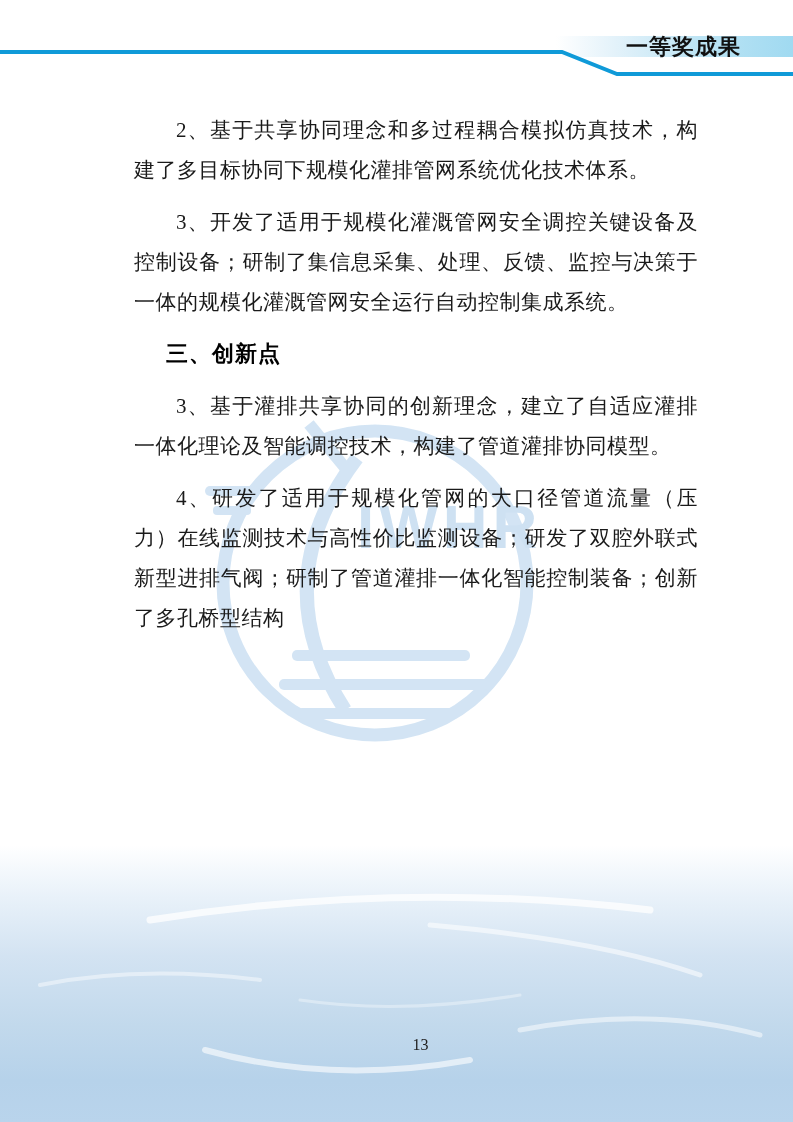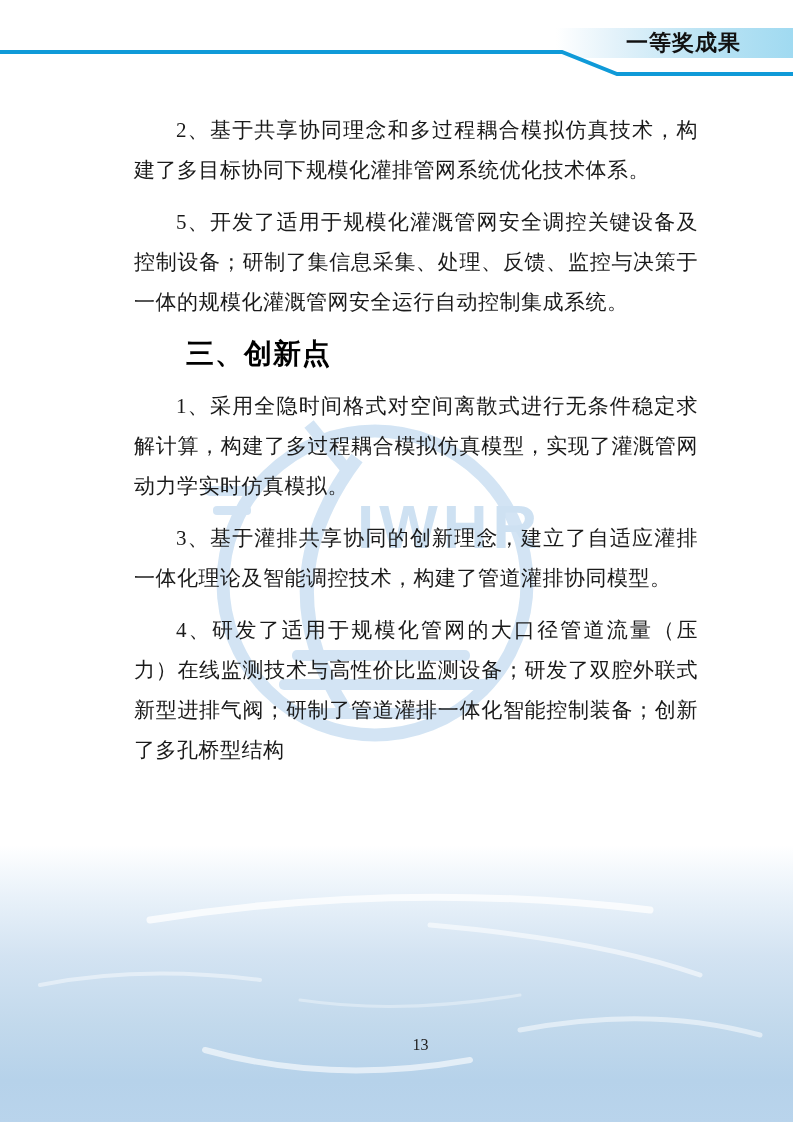--- a/index.html
+++ b/index.html
@@ -7,21 +7,21 @@
     position:relative;
     width:793px;height:1122px;
     background:#ffffff;
     overflow:hidden;
     margin:0 auto;
     font-family:"Liberation Serif","DejaVu Serif",serif;
   }
   
   .header{position:absolute;top:0;left:0;width:793px;height:90px;z-index:3;}
   .award-box{
-    position:absolute;top:28px;left:556px;width:237px;height:30px;
+    position:absolute;top:36px;left:556px;width:237px;height:21px;
     background:linear-gradient(to right, rgba(255,255,255,0) 0%, #e3f2fa 25%, #bde4f4 60%, #a0daf1 100%);
     display:flex;align-items:center;justify-content:center;
   }
   .award-label{
     font-family:"Liberation Sans","DejaVu Sans",sans-serif;
     font-weight:bold;font-size:22px;color:#111;
     letter-spacing:1px;padding-left:18px;
   }
   .header-line-svg{position:absolute;top:0;left:0;}
   
@@ -34,23 +34,23 @@
   .content{
     position:absolute;top:98px;left:122px;width:588px;z-index:2;
     font-size:21px;line-height:40px;color:#1a1a1a;
   }
   .content p{
     margin:12px;text-indent:2em;
     text-align:justify;text-justify:inter-character;
     letter-spacing:0.5px;
   }
   .content h3{
-    margin:8px;text-indent:2em;
+    margin:0;text-indent:2em;
     font-family:"Liberation Sans","DejaVu Sans",sans-serif;
-    font-size:28px;font-weight:bold;line-height:40px;color:#000;
+    font-size:22px;font-weight:bold;line-height:40px;color:#000;
     letter-spacing:1px;
   }
   
   .water{
     position:absolute;left:0;top:845px;width:793px;height:277px;z-index:0;
     background:linear-gradient(to bottom,
       rgba(207,226,243,0) 0%,
       rgba(207,226,243,0.45) 18%,
       #d3e3f2 40%,
       #c2d9ec 65%,
@@ -102,23 +102,22 @@
     <div class="award-box">
       <span class="award-label">一等奖成果</span>
     </div>
     <svg class="header-line-svg" width="793" height="90" viewBox="0 0 793 90">
       <polyline points="0,52 562,52 617,74 793,74" fill="none" stroke="#0f9ad8" stroke-width="4"></polyline>
     </svg>
   </div>
 
   <div class="content">
     <p>2、基于共享协同理念和多过程耦合模拟仿真技术，构建了多目标协同下规模化灌排管网系统优化技术体系。</p>
-    <p>5、开发了适用于规模化灌溉管网安全调控关键设备及控制设备；研制了集信息采集、处理、反馈、监控与决策于一体的规模化灌溉管网安全运行自动控制集成系统。</p>
+    <p>3、开发了适用于规模化灌溉管网安全调控关键设备及控制设备；研制了集信息采集、处理、反馈、监控与决策于一体的规模化灌溉管网安全运行自动控制集成系统。</p>
     <h3>三、创新点</h3>
-    <p>1、采用全隐时间格式对空间离散式进行无条件稳定求解计算，构建了多过程耦合模拟仿真模型，实现了灌溉管网动力学实时仿真模拟。</p>
     <p>3、基于灌排共享协同的创新理念，建立了自适应灌排一体化理论及智能调控技术，构建了管道灌排协同模型。</p>
     <p>4、研发了适用于规模化管网的大口径管道流量（压力）在线监测技术与高性价比监测设备；研发了双腔外联式新型进排气阀；研制了管道灌排一体化智能控制装备；创新了多孔桥型结构</p>
   </div>
 
   <div class="footer">
     <span class="page-number">13</span>
   </div>
 
 </div>
 

